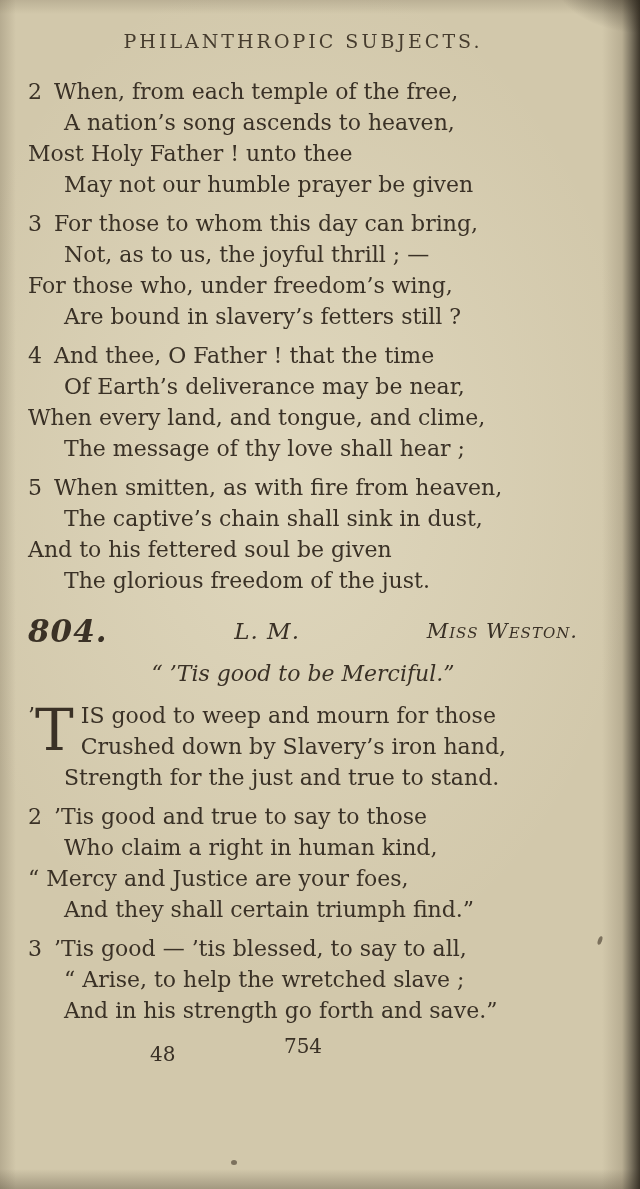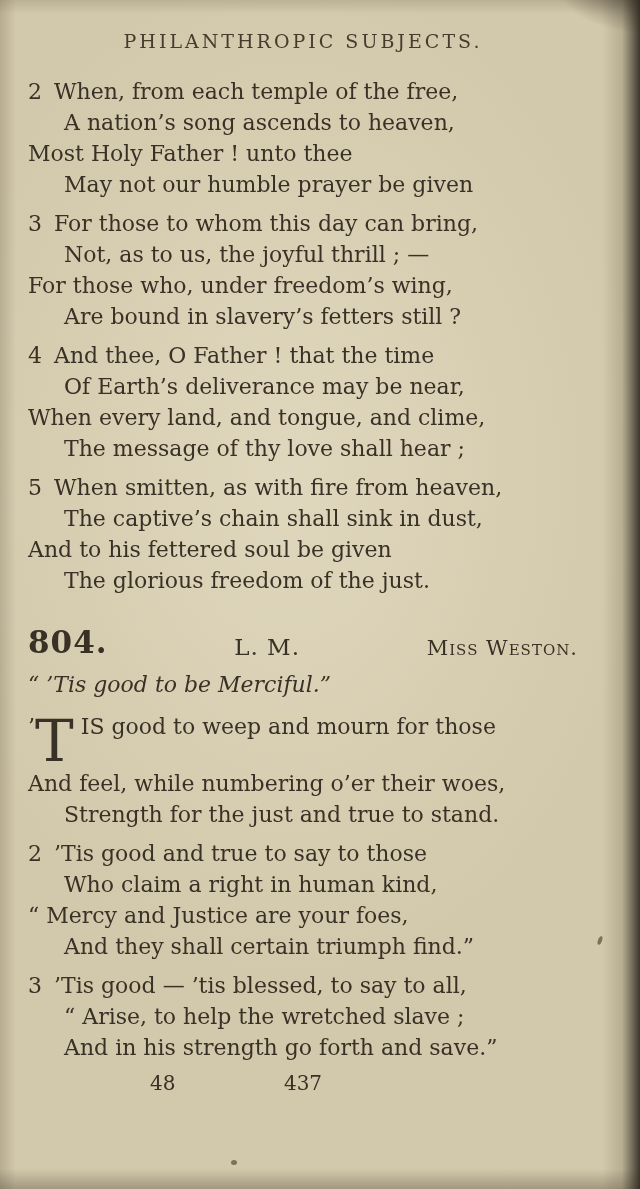--- a/index.html
+++ b/index.html
@@ -32,28 +32,30 @@
   }
 
   .verse { margin-bottom: 8px; font-size: 22px; line-height: 31px; }
   .vline { white-space: nowrap; }
   .indent { padding-left: 36px; }
   .indent-sm { padding-left: 10px; }
   .vnum { display: inline-block; margin-right: 12px; }
 
   .hymn-heading {
     display: flex;
-    align-items: flex-end;
-    margin: 28px 0 12px 0;
+    align-items: center;
+    margin: 17px 0 12px 0;
+    font-style: italic;
   }
   .hymn-number { font-size: 31px; font-weight: bold; letter-spacing: 1px; flex: 0 0 auto; }
   .hymn-meter { flex: 1 1 auto; text-align: center; font-size: 23px; letter-spacing: 1px; }
   .hymn-author { flex: 0 0 auto; font-size: 21px; font-variant: small-caps; letter-spacing: 1px; }
 
   .epigraph {
+    text-align: center;
     font-style: italic;
     font-size: 22px;
     margin-bottom: 14px;
     white-space: nowrap;
   }
 
   .dropcap {
     float: left;
     display: flex;
     align-items: flex-start;
@@ -62,21 +64,21 @@
   .dc-prefix { font-size: 22px; line-height: 22px; margin-top: 2px; }
   .dc-letter { font-size: 58px; line-height: 54px; font-weight: normal; }
   .clear-line { clear: left; }
 
   .folio-row {
     position: relative;
     height: 28px;
     margin-top: 8px;
     font-size: 20px;
   }
-  .folio-left { position: absolute; left: 122px; top: 0; }
+  .folio-left { position: absolute; left: 122px; top: 8px; }
   .folio-center { position: absolute; left: 0; right: 0; top: 0; text-align: center; }
 
   .speck {
     position: absolute;
     background: rgba(52,42,30,0.55);
     border-radius: 50%;
   }
   .speck-1 { left: 598px; top: 936px; width: 4px; height: 9px; transform: rotate(20deg); }
   .speck-2 { left: 231px; top: 1160px; width: 6px; height: 5px; }
 </style>
@@ -123,39 +125,39 @@
     </div>
 
     <div class="epigraph">“ ’Tis good to be Merciful.”</div>
 
     <div class="verse">
       <div class="dropcap">
         <span class="dc-prefix">’</span>
           <span class="dc-letter">T</span>
       </div>
       <div class="vline">IS good to weep and mourn for those</div>
-      <div class="vline clear-line">And feel, while numbering o’er their woes,</div>
+      <div class="vline indent-sm">Crushed down by Slavery’s iron hand,</div>
       <div class="vline indent">Strength for the just and true to stand.</div>
     </div>
 
     <div class="verse">
       <div class="vline"><span class="vnum">2</span><span>’Tis good and true to say to those</span></div>
       <div class="vline indent">Who claim a right in human kind,</div>
       <div class="vline">“ Mercy and Justice are your foes,</div>
       <div class="vline indent">And they shall certain triumph find.”</div>
     </div>
 
     <div class="verse">
       <div class="vline"><span class="vnum">3</span><span>’Tis good — ’tis blessed, to say to all,</span></div>
       <div class="vline indent">“ Arise, to help the wretched slave ;</div>
       <div class="vline indent">And in his strength go forth and save.”</div>
     </div>
 
     <div class="folio-row">
       <span class="folio-left">48</span>
-      <span class="folio-center">437</span>
+      <span class="folio-center">754</span>
     </div>
 
   </div>
 
   <div class="speck speck-1"></div>
   <div class="speck speck-2"></div>
 </div>
 
 </body></html>

